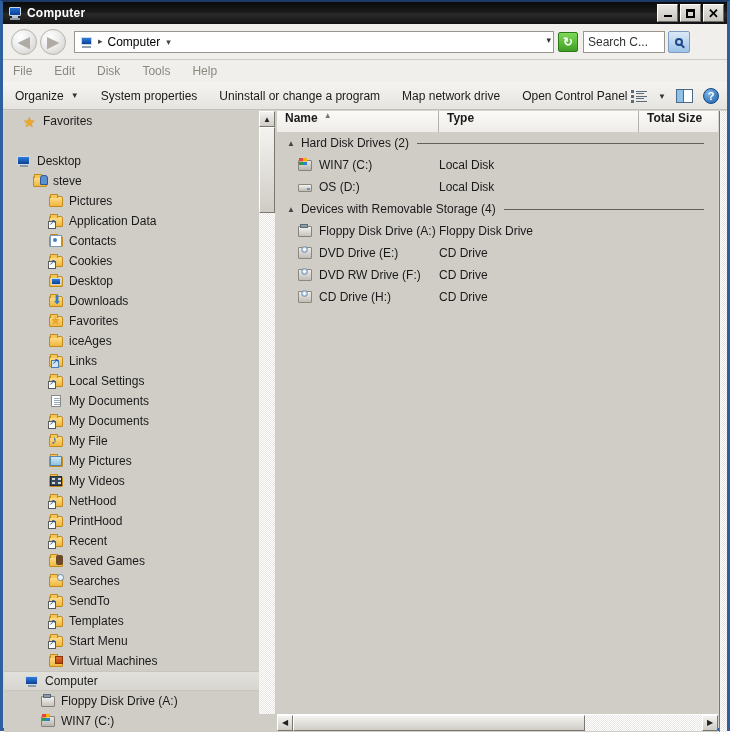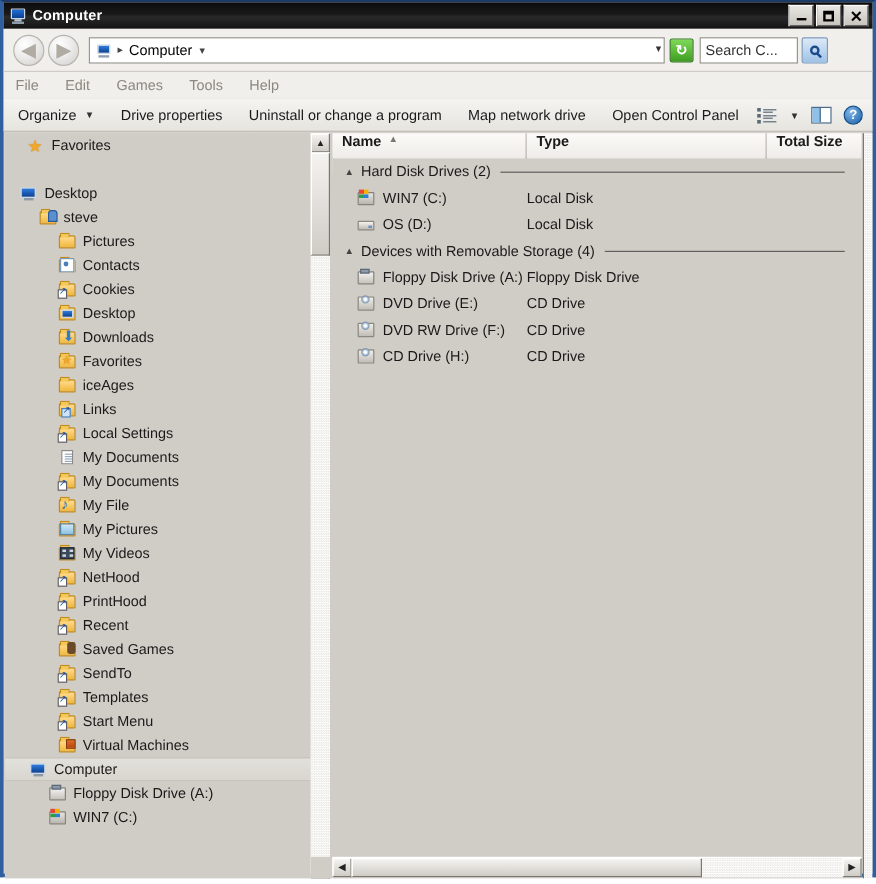--- a/index.html
+++ b/index.html
@@ -508,31 +508,31 @@
     <div id="searchbox" title="Search Computer">Search C...</div>
 
     <div id="search-btn">
       <span class="mag"></span>
     </div>
   </div>
 
   <div id="menubar">
     <span class="menu-item">File</span>
     <span class="menu-item">Edit</span>
-    <span class="menu-item">Games</span>
+    <span class="menu-item">Disk</span>
     <span class="menu-item">Tools</span>
     <span class="menu-item">Help</span>
   </div>
 
   <div id="cmdbar">
     <span class="cmd-item" id="cmd-organize">
       <span>Organize</span>
       <span class="tri-down">▼</span>
     </span>
-    <span class="cmd-item">Drive properties</span>
+    <span class="cmd-item">System properties</span>
     <span class="cmd-item">Uninstall or change a program</span>
     <span class="cmd-item">Map network drive</span>
     <span class="cmd-item">Open Control Panel</span>
 
     <div id="cmd-right">
       <span id="view-icon">
         <i style="left:0;top:1px;width:3px;height:3px;"></i>
         <i style="left:0;top:6px;width:3px;height:3px;"></i>
         <i style="left:0;top:11px;width:3px;height:3px;"></i>
         <i style="left:5px;top:2px;width:11px;height:1px;"></i>
@@ -578,20 +578,28 @@
         <span class="spacer" style="width: 44px;"></span>
         <span class="tree-ico">
           <span class="folder"></span>
         </span>
         <span>Pictures</span>
       </div>
       <div class="tree-row">
         <span class="spacer" style="width: 44px;"></span>
         <span class="tree-ico">
           <span class="folder"></span>
+          <span class="shortcut-arrow"></span>
+        </span>
+        <span>Application Data</span>
+      </div>
+      <div class="tree-row">
+        <span class="spacer" style="width: 44px;"></span>
+        <span class="tree-ico">
+          <span class="folder"></span>
           <span class="contact-ico"></span>
         </span>
         <span>Contacts</span>
       </div>
       <div class="tree-row">
         <span class="spacer" style="width: 44px;"></span>
         <span class="tree-ico">
           <span class="folder"></span>
           <span class="shortcut-arrow"></span>
         </span>
@@ -707,20 +715,28 @@
         </span>
         <span>Recent</span>
       </div>
       <div class="tree-row">
         <span class="spacer" style="width: 44px;"></span>
         <span class="tree-ico">
           <span class="folder"></span>
           <span class="game-ico"></span>
         </span>
         <span>Saved Games</span>
+      </div>
+      <div class="tree-row">
+        <span class="spacer" style="width: 44px;"></span>
+        <span class="tree-ico">
+          <span class="folder"></span>
+          <span class="search-folder-glass"></span>
+        </span>
+        <span>Searches</span>
       </div>
       <div class="tree-row">
         <span class="spacer" style="width: 44px;"></span>
         <span class="tree-ico">
           <span class="folder"></span>
           <span class="shortcut-arrow"></span>
         </span>
         <span>SendTo</span>
       </div>
       <div class="tree-row">

